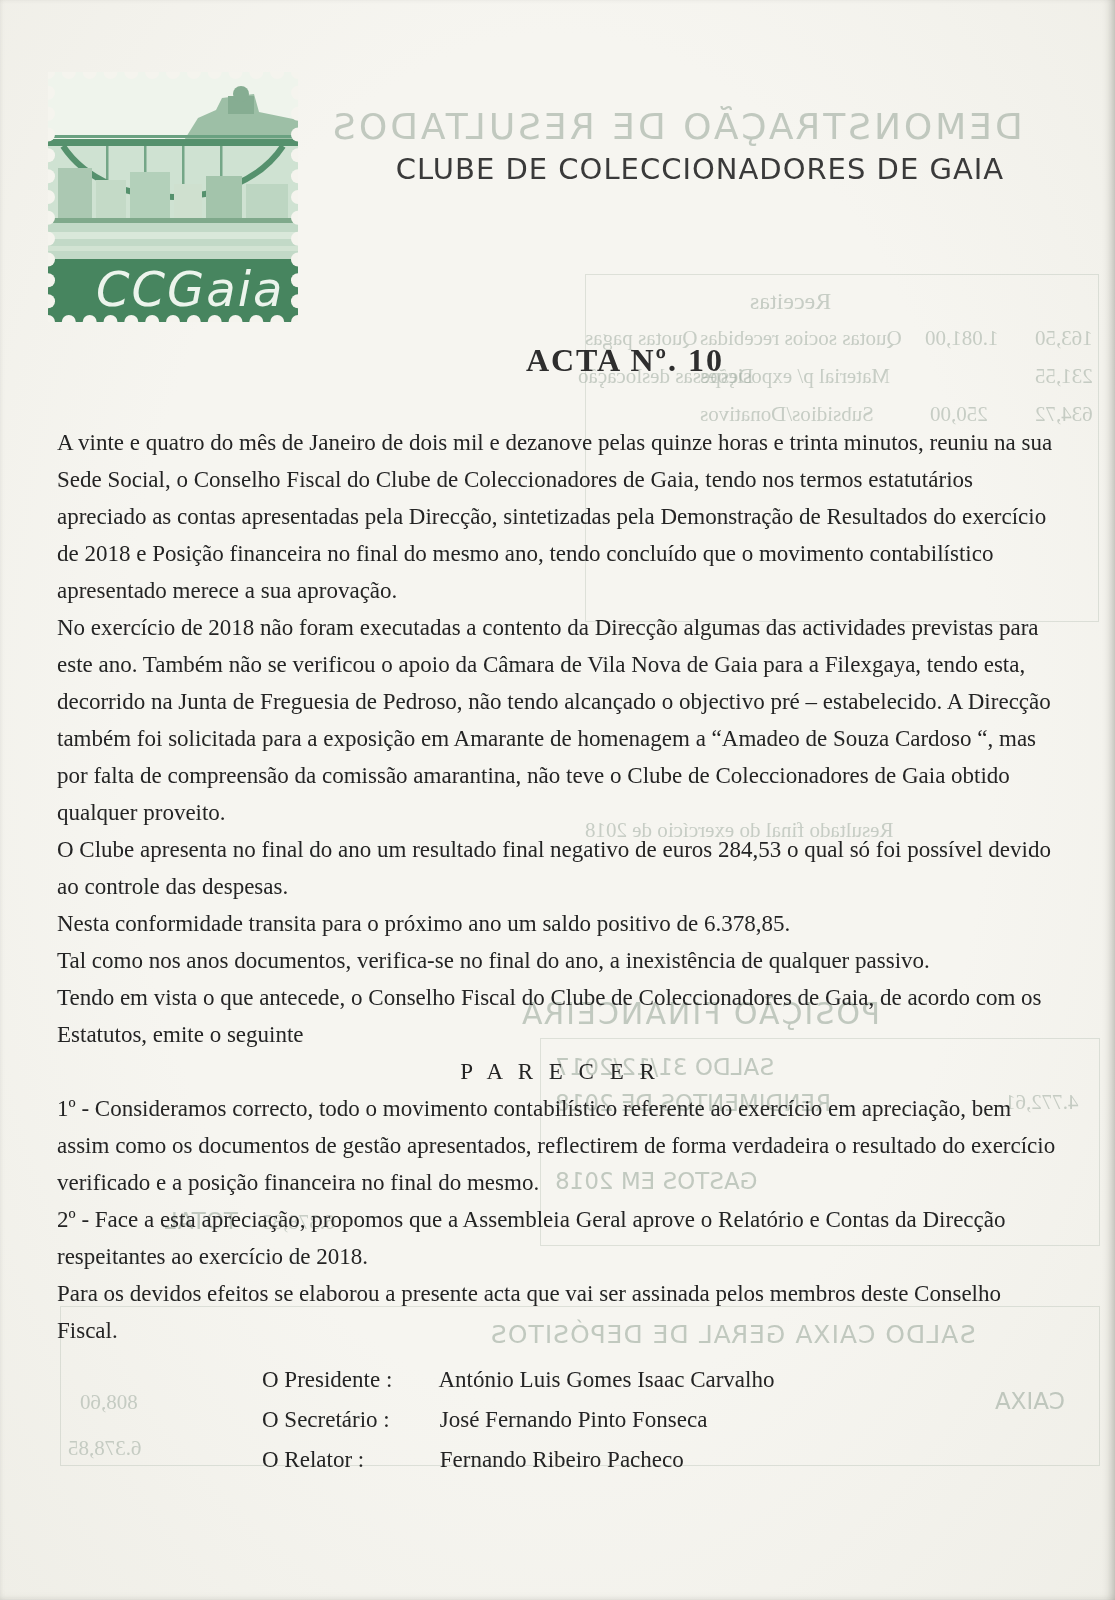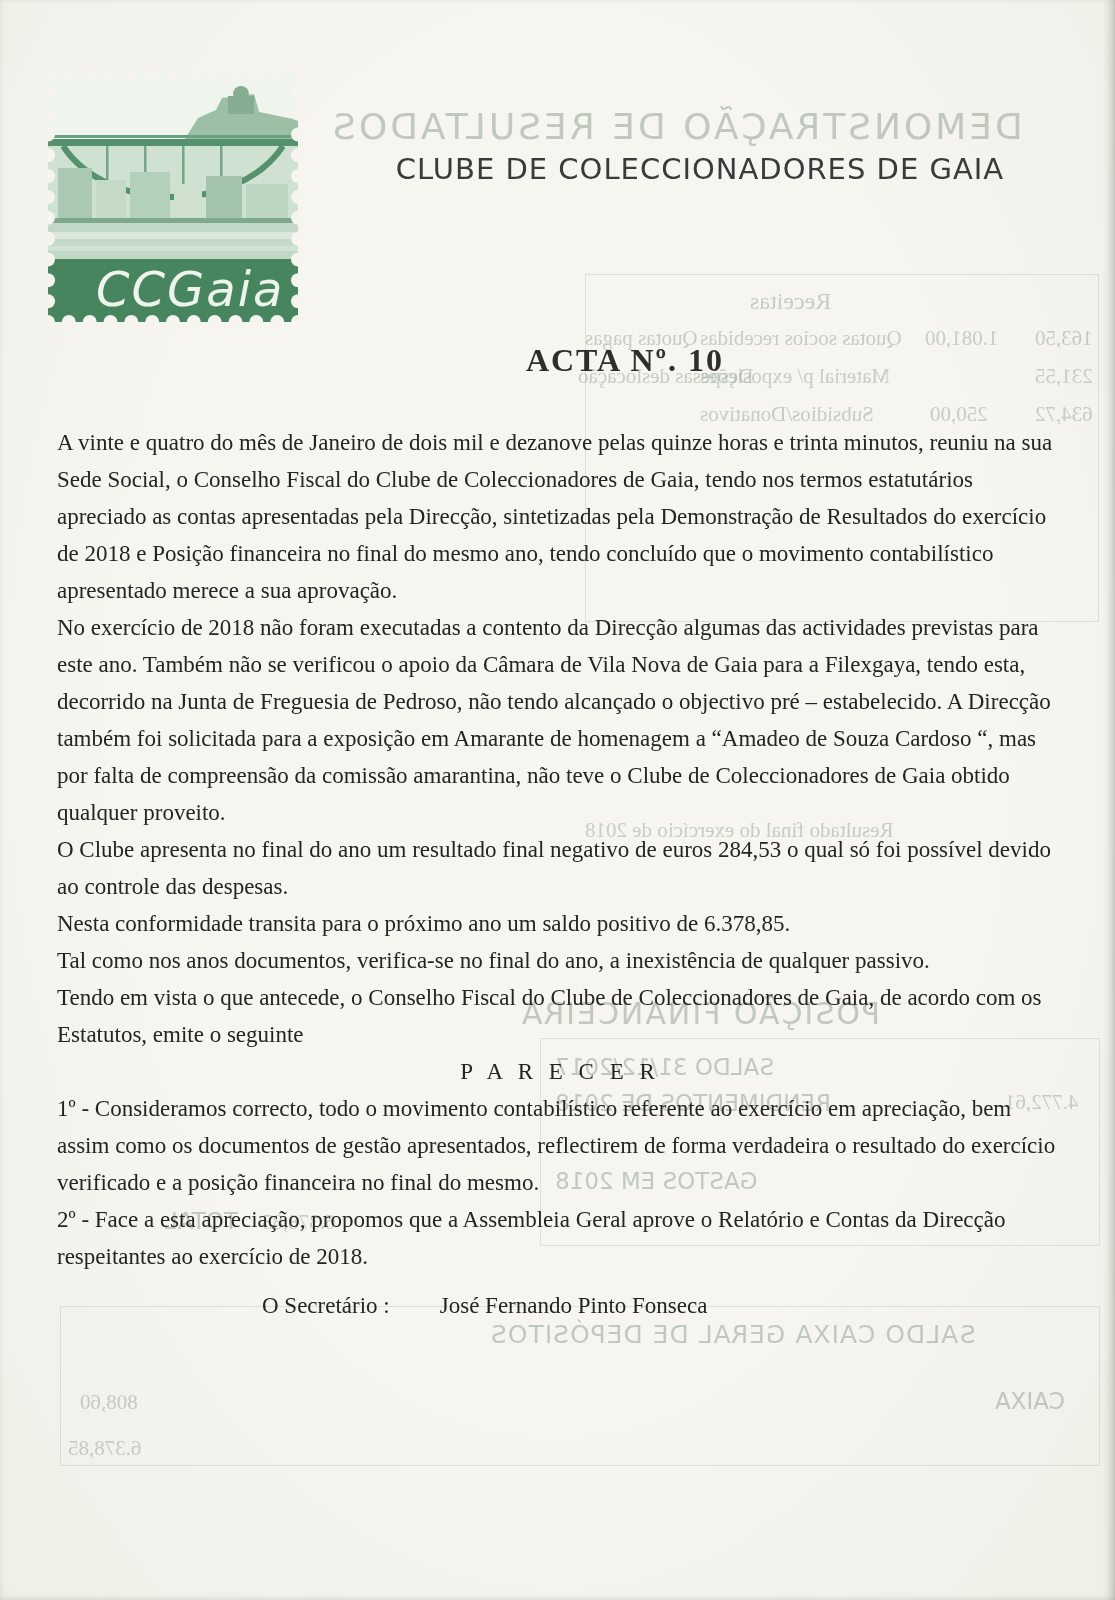--- a/index.html
+++ b/index.html
@@ -186,22 +186,31 @@
   <div class="body-text">
     <p>A vinte e quatro do mês de Janeiro de dois mil e dezanove pelas quinze horas e trinta minutos, reuniu na sua Sede Social, o Conselho Fiscal do Clube de Coleccionadores de Gaia, tendo nos termos estatutários apreciado as contas apresentadas pela Direcção, sintetizadas pela Demonstração de Resultados do exercício de 2018 e Posição financeira no final do mesmo ano, tendo concluído que o movimento contabilístico apresentado merece a sua aprovação.</p>
     <p>No exercício de 2018 não foram executadas a contento da Direcção algumas das actividades previstas para este ano. Também não se verificou o apoio da Câmara de Vila Nova de Gaia para a Filexgaya, tendo esta, decorrido na Junta de Freguesia de Pedroso, não tendo alcançado o objectivo pré – estabelecido. A Direcção também foi solicitada para a exposição em Amarante de homenagem a “Amadeo de Souza Cardoso “, mas por falta de compreensão da comissão amarantina, não teve o Clube de Coleccionadores de Gaia obtido qualquer proveito.</p>
     <p>O Clube apresenta no final do ano um resultado final negativo de euros 284,53 o qual só foi possível devido ao controle das despesas.</p>
     <p>Nesta conformidade transita para o próximo ano um saldo positivo de 6.378,85.</p>
     <p>Tal como nos anos documentos, verifica-se no final do ano, a inexistência de qualquer passivo.</p>
     <p>Tendo em vista o que antecede, o Conselho Fiscal do Clube de Coleccionadores de Gaia, de acordo com os Estatutos, emite o seguinte</p>
     <p class="parecer">P A R E C E R</p>
     <p>1º - Consideramos correcto, todo o movimento contabilístico referente ao exercício em apreciação, bem assim como os documentos de gestão apresentados, reflectirem de forma verdadeira o resultado do exercício verificado e a posição financeira no final do mesmo.</p>
     <p>2º - Face a esta apreciação, propomos que a Assembleia Geral aprove o Relatório e Contas da Direcção respeitantes ao exercício de 2018.</p>
+    <p>Para os devidos efeitos se elaborou a presente acta que vai ser assinada pelos membros deste Conselho Fiscal.</p>
 
     <div class="signatures">
+      <div class="sig-row">
+        <span class="sig-role">O Presidente :</span>
+        <span class="sig-name">António Luis Gomes Isaac Carvalho</span>
+      </div>
       <div class="sig-row">
         <span class="sig-role">O Secretário :</span>
         <span class="sig-name">José Fernando Pinto Fonseca</span>
       </div>
+      <div class="sig-row">
+        <span class="sig-role">O Relator :</span>
+        <span class="sig-name">Fernando Ribeiro Pacheco</span>
+      </div>
     </div>
   </div>
 
 </div>
 
 </body></html>

